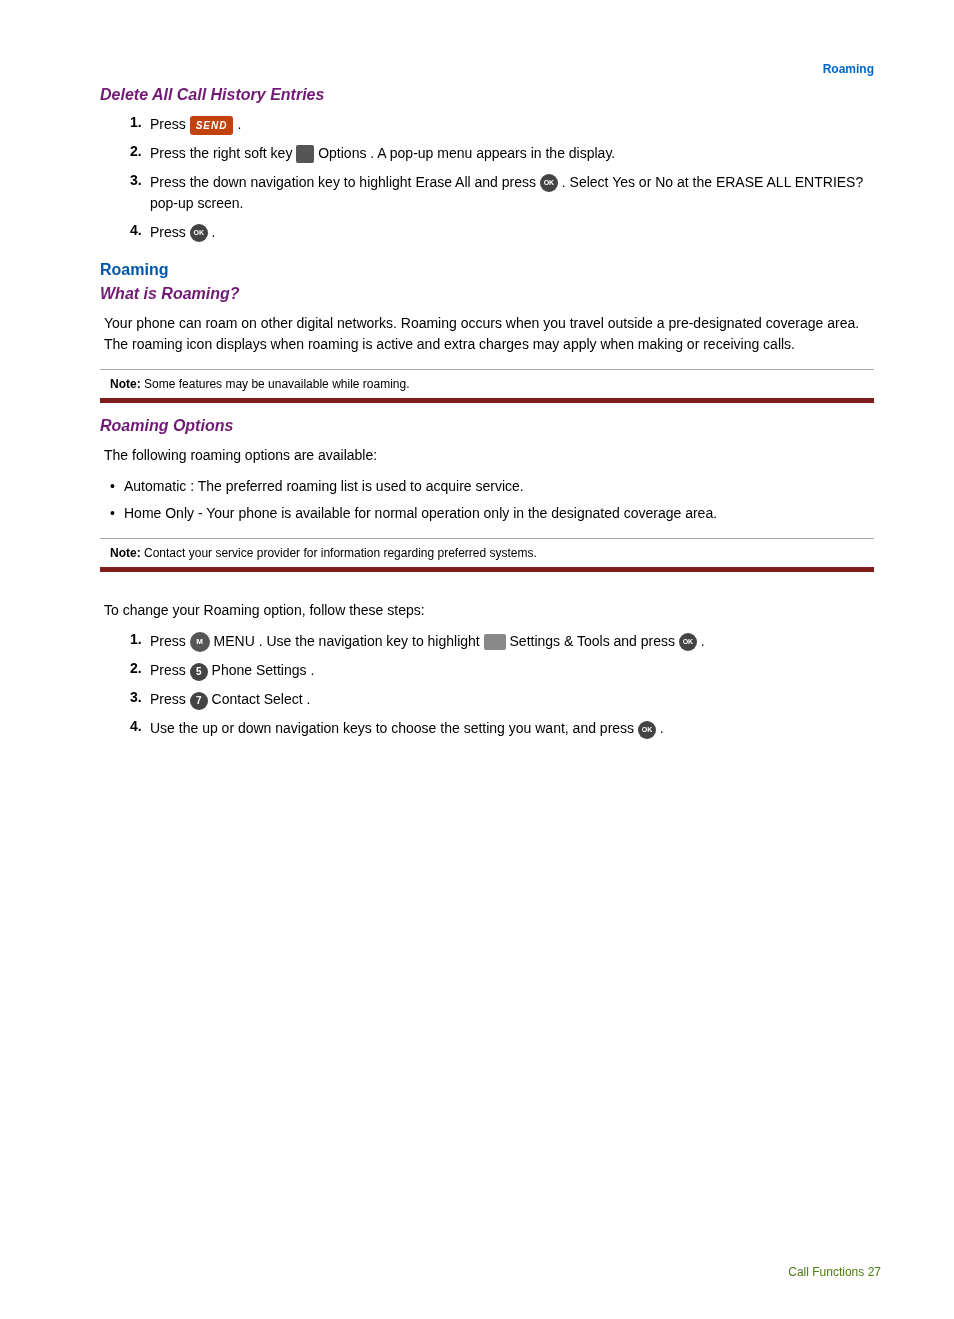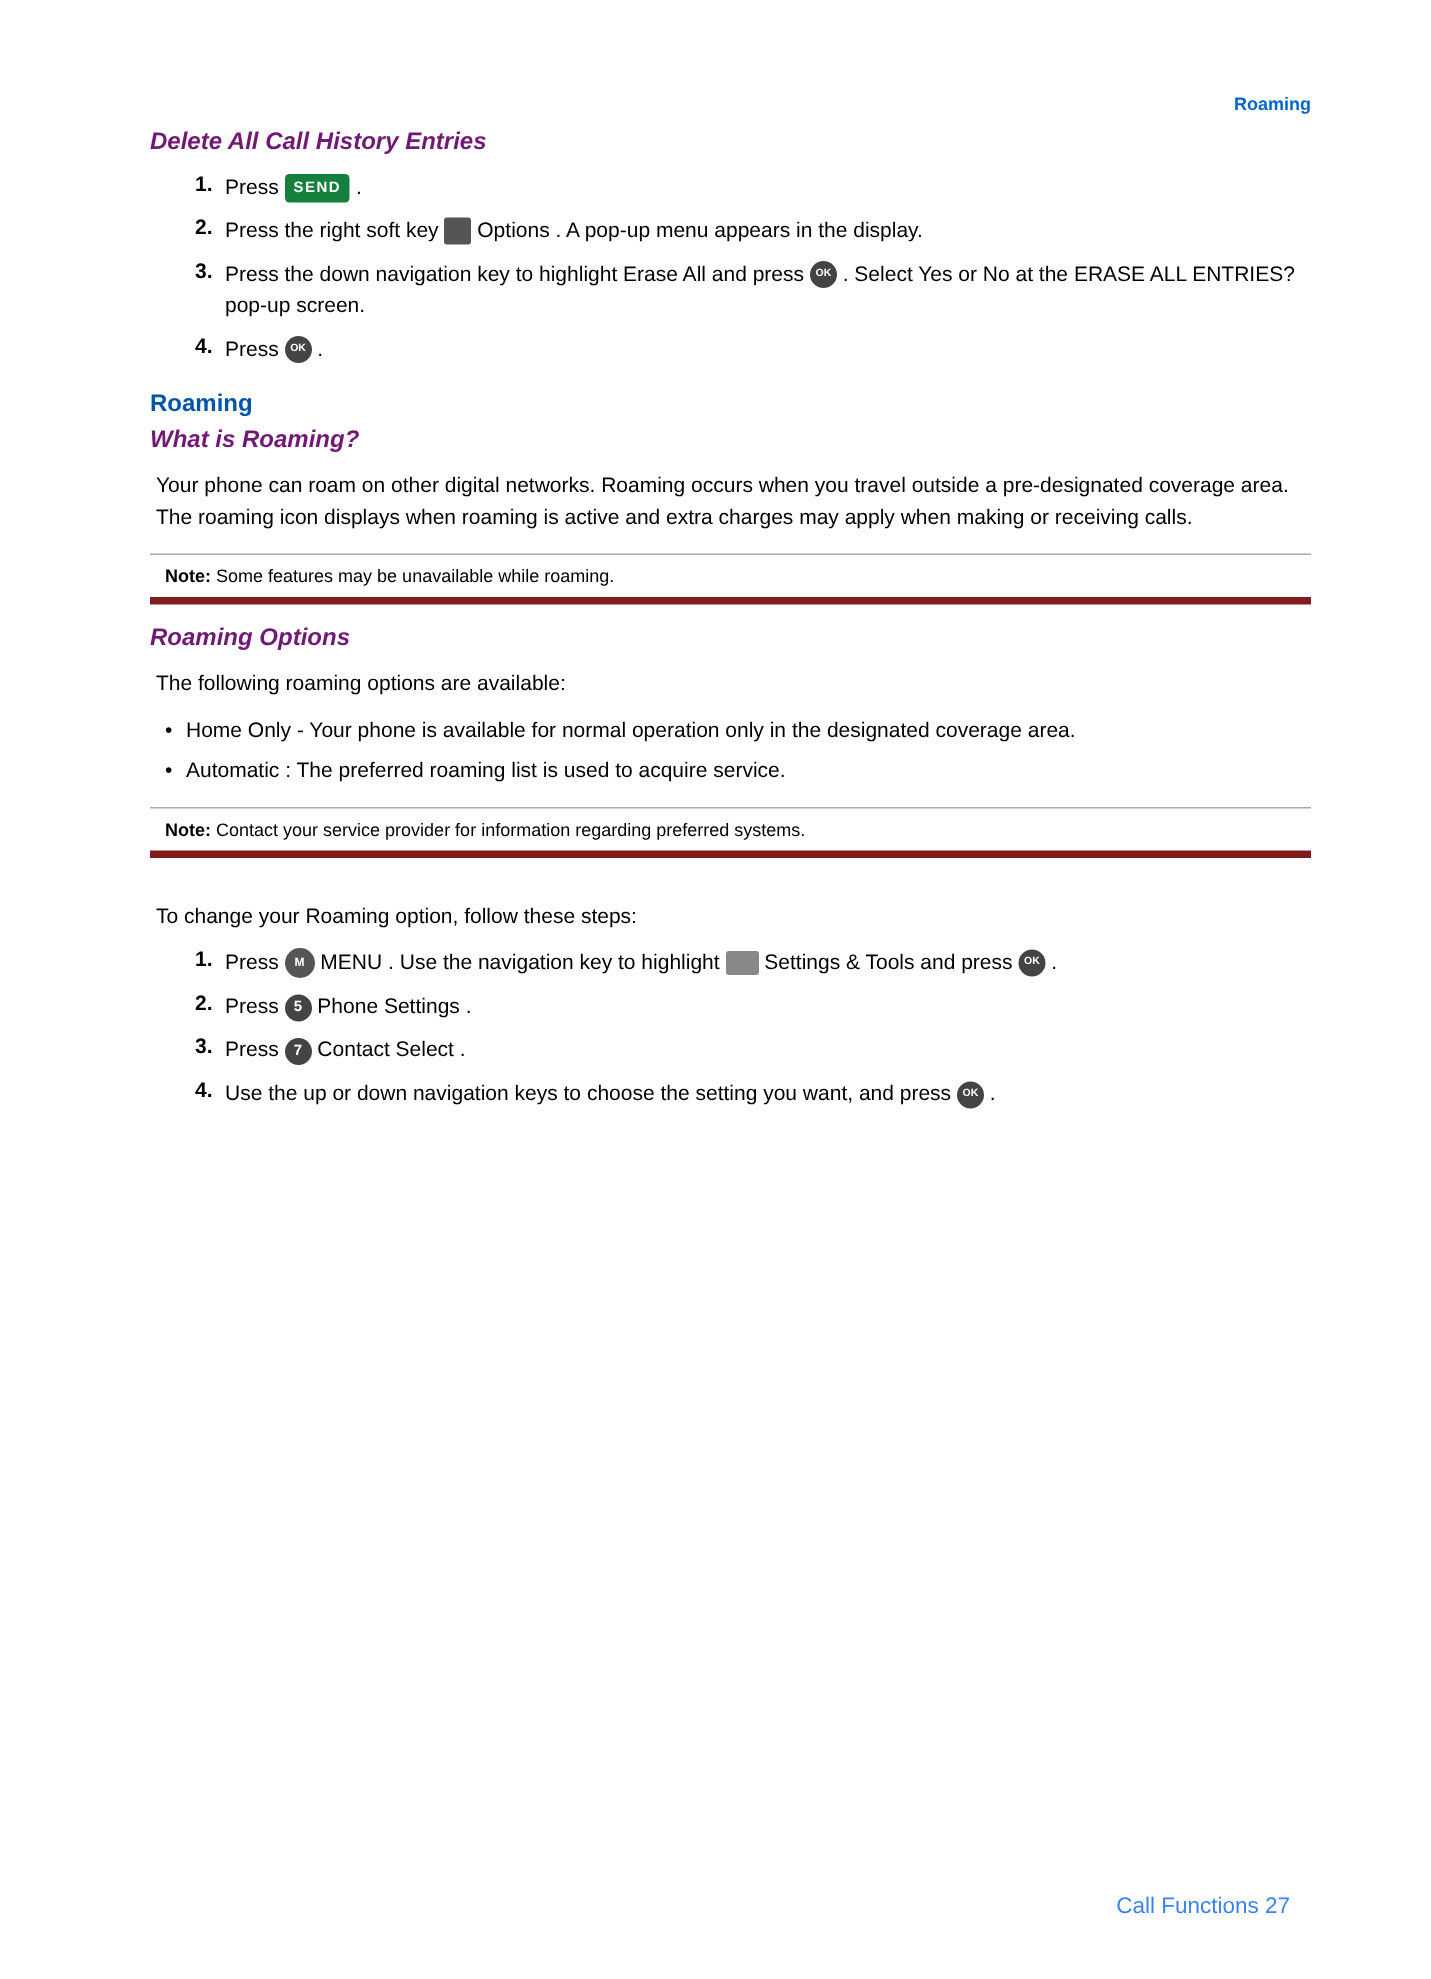--- a/index.html
+++ b/index.html
@@ -102,28 +102,29 @@
 
     .bullet-list li::before {
       content: "•";
       position: absolute;
       left: 0;
     }
 
     
     .btn-send {
       display: inline-block;
-      background: #15803d;
+      background: #c2410c;
       color: #ffffff;
       font-size: 10px;
       font-weight: bold;
       padding: 2px 6px;
       border-radius: 3px;
       letter-spacing: 1px;
       vertical-align: middle;
+      font-style: italic;
     }
 
     .btn-ok {
       display: inline-block;
       width: 18px;
       height: 18px;
       background: #444444;
       border-radius: 50%;
       vertical-align: middle;
       position: relative;
@@ -192,23 +193,23 @@
       background: #555;
       border-radius: 2px;
       vertical-align: middle;
     }
 
     .bold { font-weight: normal; }
 
     .footer {
       position: absolute;
       bottom: 40px;
-      right: 94px;
-      font-size: 15px;
-      color: #3b82f6;
+      right: 73px;
+      font-size: 12px;
+      color: #4d7c0f;
     }
 
     .change-para {
       margin-bottom: 10px;
       line-height: 1.5;
       margin-left: 4px;
       margin-top: 28px;
     }
 
     .numbered-list li .content {
@@ -282,28 +283,28 @@
     <span> </span>
     <span>Some features may be unavailable while roaming.</span>
   </div>
 
   <div>
     <div class="section-title-blue">Roaming Options</div>
     <p class="paragraph">The following roaming options are available:</p>
 
     <ul class="bullet-list">
       <li>
+        <span class="bold">Automatic</span>
+        <span>: </span>
+        <span>The preferred roaming list is used to acquire service.</span>
+      </li>
+      <li>
         <span class="bold">Home Only</span>
         <span> - </span>
         <span>Your phone is available for normal operation only in the designated coverage area.</span>
-      </li>
-      <li>
-        <span class="bold">Automatic</span>
-        <span>: </span>
-        <span>The preferred roaming list is used to acquire service.</span>
       </li>
     </ul>
   </div>
 
   <div class="note-box">
     <span class="note-label">Note:</span>
     <span> </span>
     <span>Contact your service provider for information regarding preferred systems.</span>
   </div>
 

